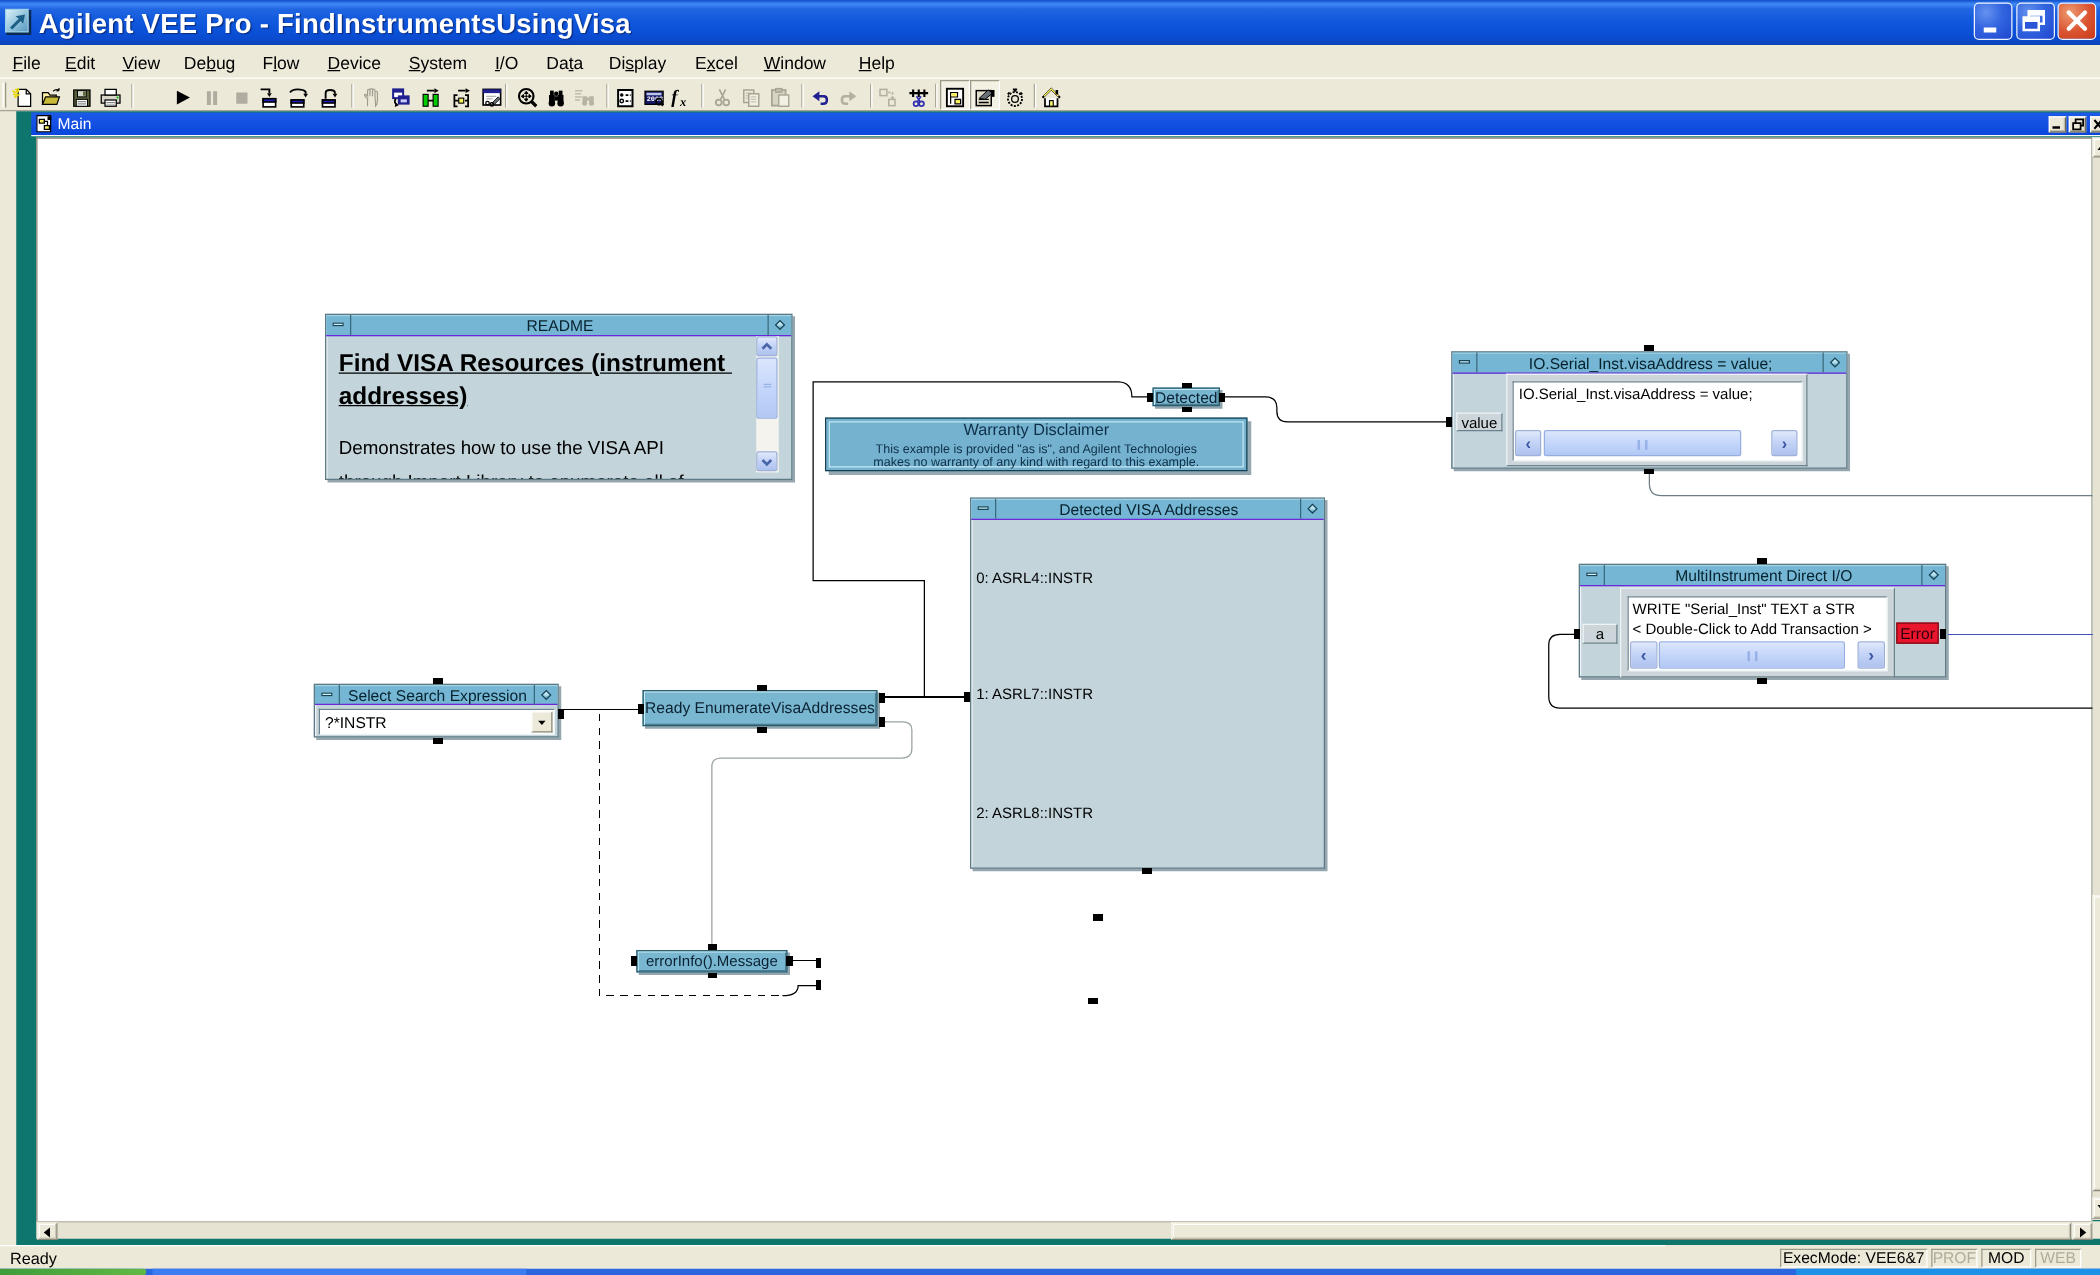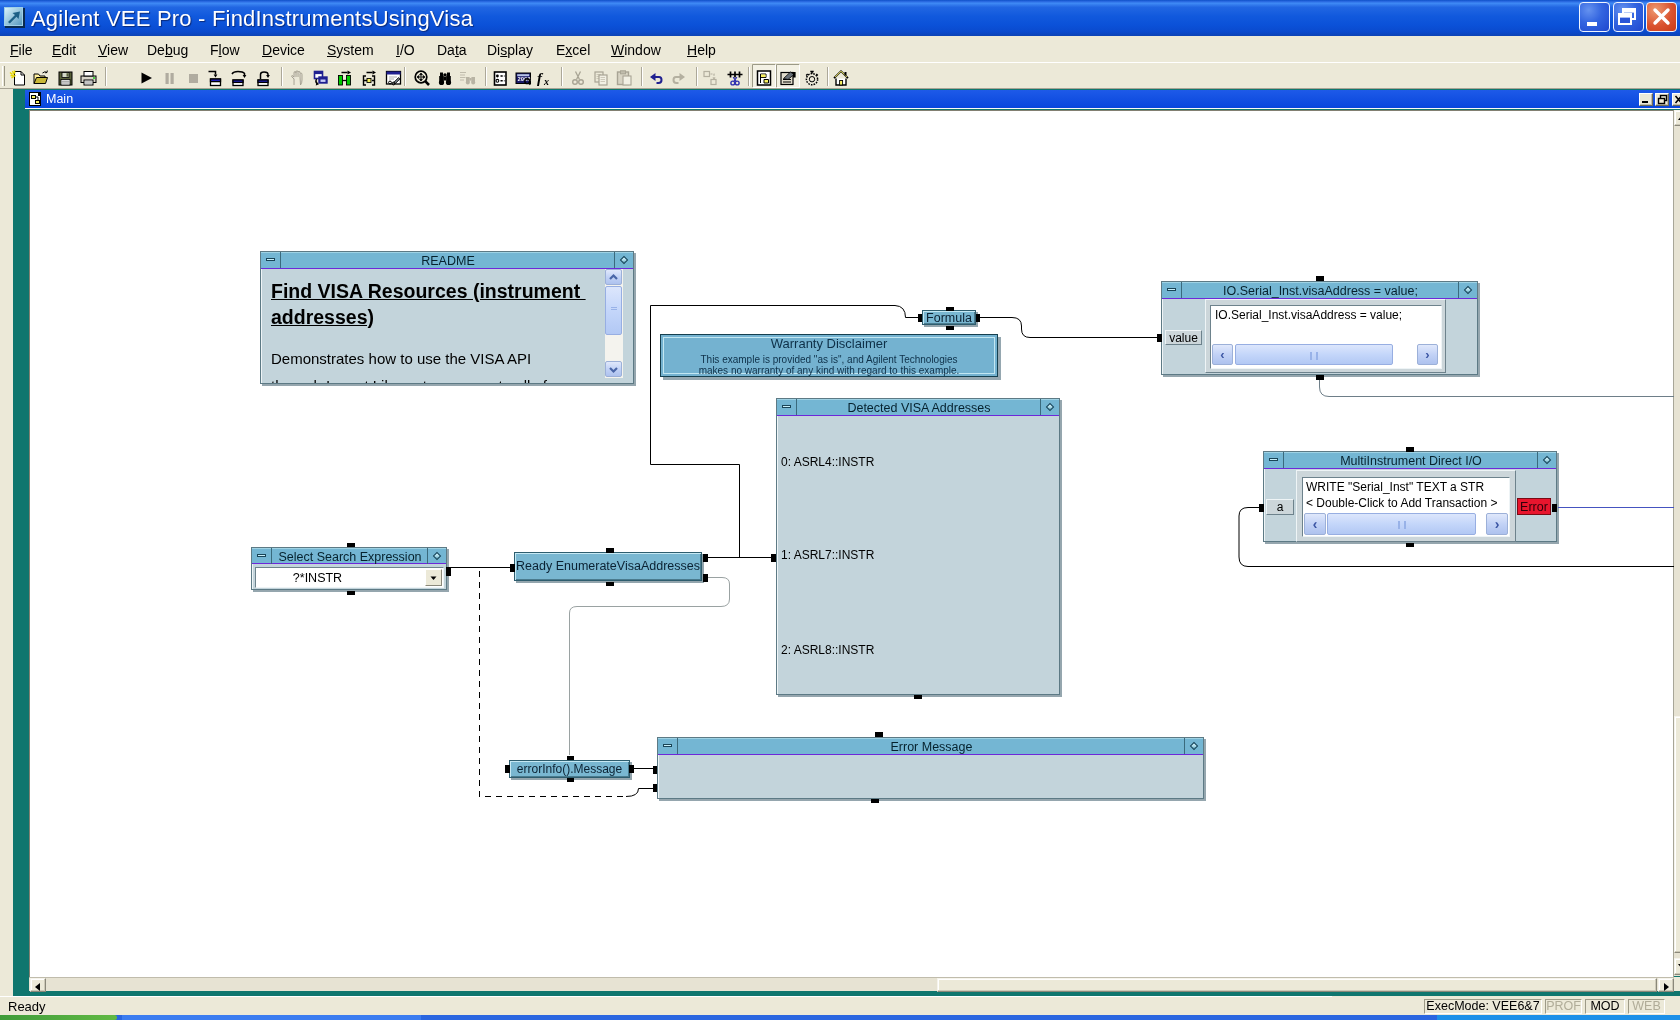--- a/index.html
+++ b/index.html
@@ -2,21 +2,21 @@
 <html><head>
 <meta charset="utf-8">
 <style>
 html,body{margin:0;padding:0;width:1680px;height:1020px;overflow:hidden;background:#ece9d8;
  font-family:"Liberation Sans",sans-serif;}
 *{box-sizing:border-box;}
 .abs{position:absolute;}
 
 #titlebar{position:absolute;left:0;top:0;width:1680px;height:36px;
  background:linear-gradient(180deg,#0f50c8 0%,#2868e0 4%,#3f8af5 9%,#2166e2 20%,#1159dd 45%,#0b51d8 70%,#0a4ace 88%,#0c43b5 100%);}
-#apptitle{position:absolute;left:31px;top:6px;color:#fff;font-size:22px;font-weight:normal;
+#apptitle{position:absolute;left:31px;top:6px;color:#fff;font-size:22px;font-weight:bold;
  letter-spacing:0.2px;text-shadow:1px 1px 1px #0a2a7a;}
 .capbtn{position:absolute;top:2px;width:31px;height:30px;border:1px solid #eef4ff;border-radius:4px;}
 .capbtn.min,.capbtn.res{background:radial-gradient(circle at 30% 25%,#6592ef 0%,#3365e0 45%,#1e47cf 100%);}
 .capbtn.cls{background:radial-gradient(circle at 30% 25%,#ee9a71 0%,#da5330 55%,#c93a17 100%);}
 
 #menubar{position:absolute;left:0;top:36px;width:1680px;height:26px;background:#ece9d8;}
 .mi{position:absolute;top:6px;font-size:14px;color:#000;}
 .mi u{text-decoration:underline;}
 
 #toolbar{position:absolute;left:0;top:62px;width:1680px;height:27px;background:#ece9d8;
@@ -399,21 +399,21 @@
   </div>
  </div>
 
  <div class="abs" style="left:647px;top:245px;width:338px;height:43px;background:#74b2d0;border:1px solid #16404f;
   box-shadow:inset 0 0 0 2px #74b2d0, inset 0 0 0 3px #c2e7f2, 3px 3px 0 #95a7b0;color:#0e3048;text-align:center">
    <div class="abs" style="left:0;right:0;top:2px;font-size:13px;line-height:14px">Warranty Disclaimer</div>
    <div class="abs" style="left:0;right:0;top:19px;font-size:10px;line-height:11px">This example is provided "as is", and Agilent Technologies</div>
    <div class="abs" style="left:0;right:0;top:30px;font-size:10px;line-height:11px">makes no warranty of any kind with regard to this example.</div>
  </div>
 
- <div class="vnode" style="left:909px;top:221px;width:54px;height:15px;font-size:12.5px;line-height:14px">Formula</div>
+ <div class="vnode" style="left:909px;top:221px;width:54px;height:15px;font-size:12.5px;line-height:14px">Detected</div>
 
  <div class="vwin" style="left:1148px;top:192px;width:317px;height:94px">
   <div class="vtb">
         <div class="vlb">
           <i></i>
         </div>
         <div class="cap">IO.Serial_Inst.visaAddress = value;</div>
         <div class="vrb">
           <i></i>
         </div>
@@ -487,42 +487,31 @@
   <div class="vtb" style="height:16px">
         <div class="vlb">
           <i></i>
         </div>
         <div class="cap">Select Search Expression</div>
         <div class="vrb">
           <i></i>
         </div>
       </div>
   <div class="abs" style="left:3px;top:19px;width:189px;height:21px;background:#fff;border:1px solid;border-color:#6d828c #eef4f6 #eef4f6 #6d828c">
-    <div class="abs" style="left:4px;width:115px;top:3px;font-size:12.5px;text-align:center">?*INSTR</div>
+    <div class="abs" style="left:4px;width:115px;top:3px;font-size:12.5px;">?*INSTR</div>
     <div class="abs" style="right:1px;top:1px;width:17px;height:17px;background:#ece9d8;border:1px solid;border-color:#fff #8a887a #8a887a #fff"><svg width="15" height="15">
             <path d="M4.5 6.5 L10.5 6.5 L7.5 10 Z" fill="#000"></path>
           </svg></div>
   </div>
  </div>
 
  <div class="vnode" style="left:501px;top:463px;width:188px;height:29px;font-size:12.5px;line-height:27px">Ready EnumerateVisaAddresses</div>
 
  <div class="vnode" style="left:496px;top:671px;width:121px;height:18px;font-size:12px;line-height:16px">errorInfo().Message</div>
 
- <div class="vwin" style="left:644px;top:648px;width:547px;height:62px">
-  <div class="vtb">
-        <div class="vlb">
-          <i></i>
-        </div>
-        <div class="cap">Error Message</div>
-        <div class="vrb">
-          <i></i>
-        </div>
-      </div>
- </div>
 
  <svg class="abs" style="left:0;top:0" width="1680" height="907" viewBox="0 89 1680 907" shape-rendering="crispEdges">
   <g fill="none" stroke="#000" stroke-width="1">
    <path d="M762,557.5 H693"></path>
    <path d="M726.5,557.5 V464.5 H637.5 V305.5 H882 Q892.5,306 892.5,317.5 H909" shape-rendering="auto"></path>
    <path d="M963,317.5 H999 Q1008.5,317.5 1008.5,326 V329 Q1008.5,337.5 1017,337.5 H1148" shape-rendering="auto"></path>
    <path d="M436,567.5 H501"></path>
    <path d="M621,768.5 H643"></path>
    <path d="M1249,507.5 H1235 Q1226,507.5 1226,516 V557 Q1226,566.5 1235,566.5 H1661" shape-rendering="auto"></path>
   </g>

